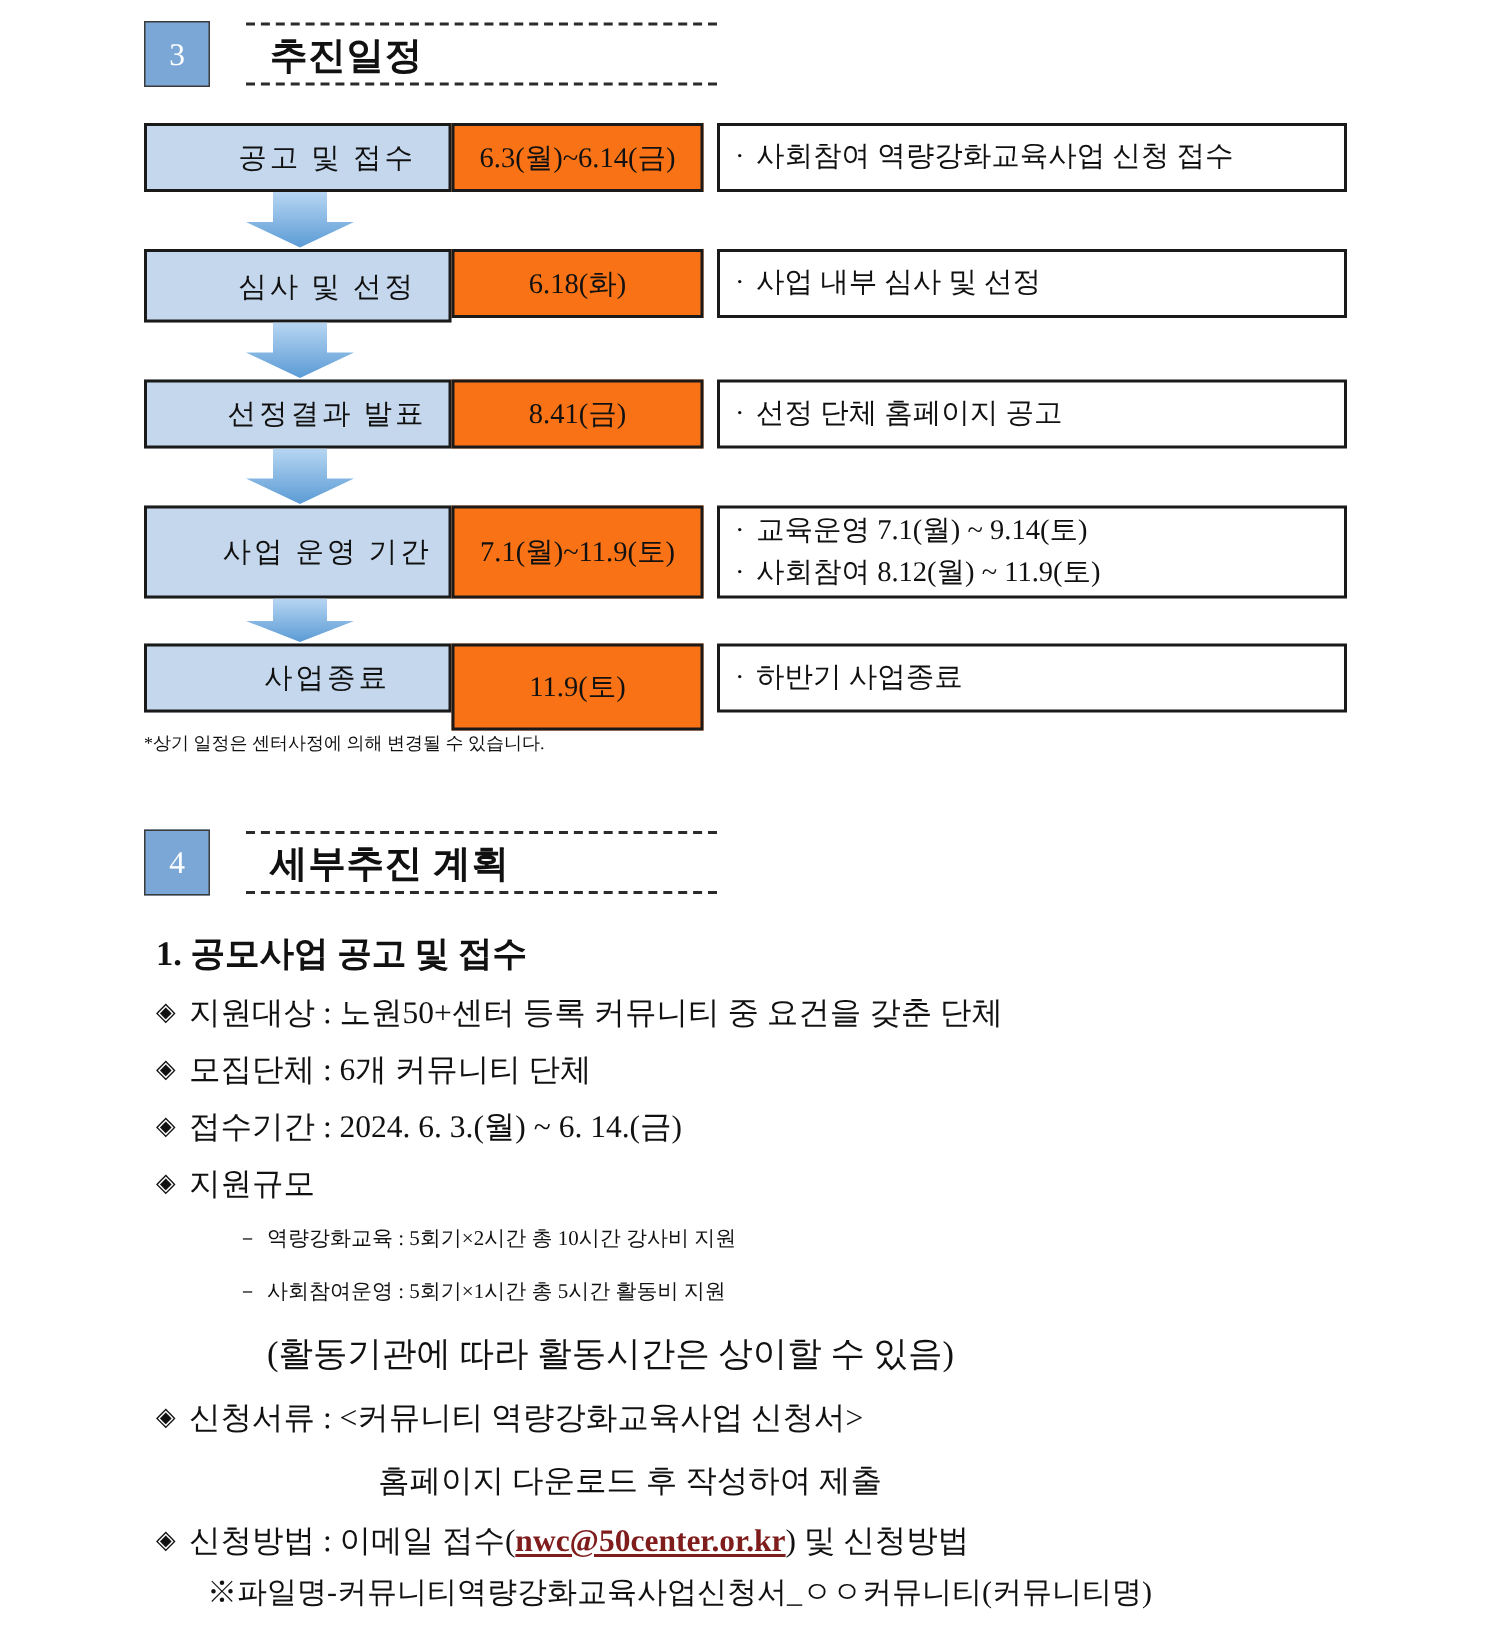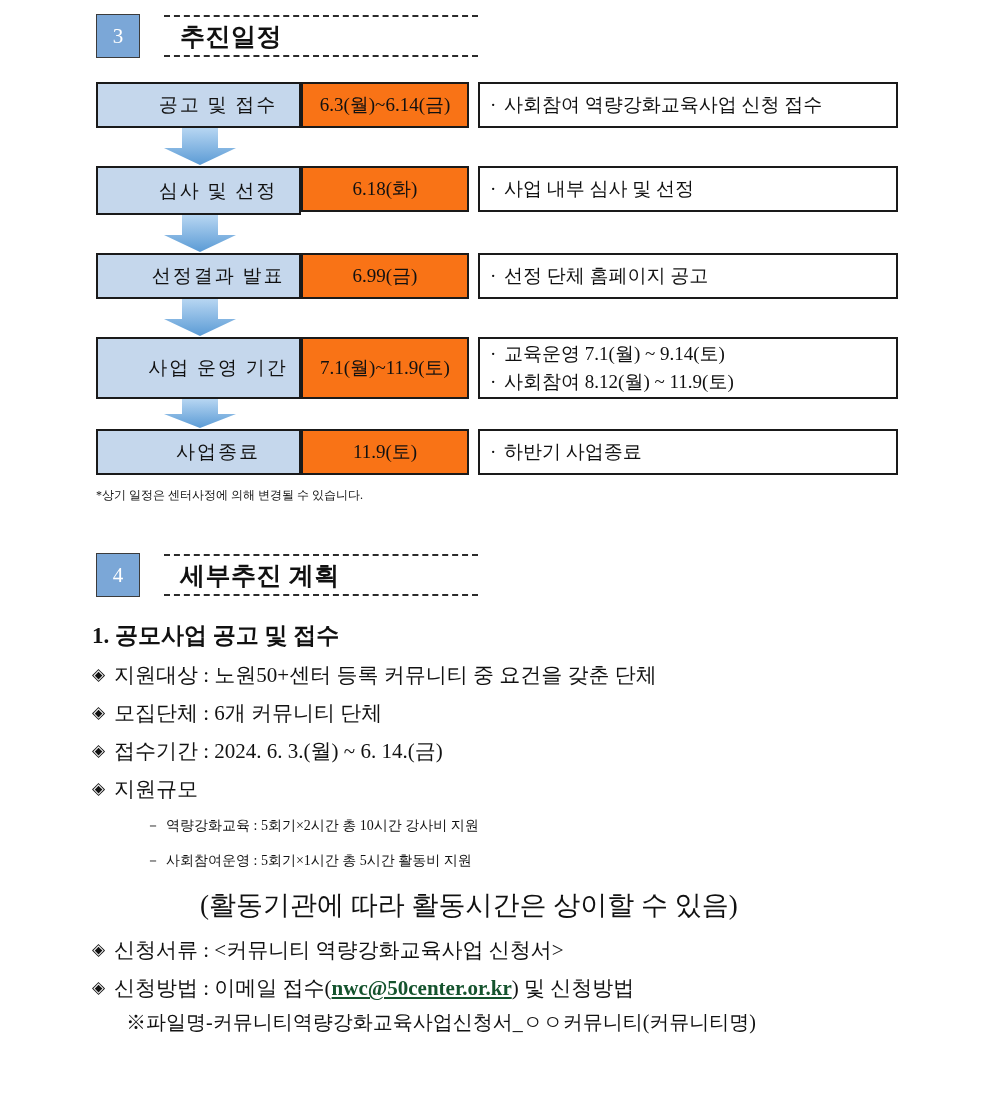--- a/index.html
+++ b/index.html
@@ -132,21 +132,21 @@
   .footnote {
     position: absolute;
     left: 96px;
     font-size: 12px;
     white-space: nowrap;
   }
 
   
   .detail {
     position: absolute;
-    left: 92px;
+    left: 104px;
     width: 860px;
   }
   .detail-title {
     font-size: 23px;
     font-weight: bold;
     margin: 0 0 14px 0;
     white-space: nowrap;
   }
   .d-item {
     font-size: 21px;
@@ -163,36 +163,36 @@
   .d-sub {
     font-size: 14px;
     margin: 0 0 17px 54px;
     white-space: nowrap;
   }
   .d-sub .dash {
     display: inline-block;
     width: 20px;
   }
   .d-cont {
-    font-size: 27px;
-    margin: 0 0 17px 108px;
+    font-size: 23px;
+    margin: 0 0 17px 74px;
     white-space: nowrap;
   }
   .d-indent {
     font-size: 21px;
     margin: 0 0 16px 148px;
     white-space: nowrap;
   }
   .d-note {
     font-size: 20px;
     margin: 0 0 0 34px;
     white-space: nowrap;
   }
   a.mail {
-    color: #14532d;
+    color: #7f1d1d;
     font-weight: bold;
     text-decoration: underline;
     font-family: "Liberation Serif", serif;
   }
 </style>
 </head>
 <body>
 
 <div class="section-head" style="top:14px;">
   <div class="sec-num">3</div>
@@ -244,21 +244,21 @@
           <stop offset="0%" stop-color="#b7d6f2"></stop>
           <stop offset="100%" stop-color="#5b9bd5"></stop>
         </linearGradient>
       </defs>
       <polygon points="19,0 55,0 55,20 73,20 37,37 1,20 19,20" fill="url(#ag2)"></polygon>
     </svg>
   </div>
 
   <div class="flow-row">
     <div class="cell cell-stage" style="height:46px;">선정결과 발표</div>
-    <div class="cell cell-date" style="height:46px;">6.99(금)</div>
+    <div class="cell cell-date" style="height:46px;">8.41(금)</div>
     <div class="cell cell-desc" style="height:46px;">
       <ul>
         <li>선정 단체 홈페이지 공고</li>
       </ul>
     </div>
   </div>
 
   <div class="arrow-gap" style="height:38px;">
     <svg class="arrow" width="74" height="38" viewBox="0 0 74 38">
       <defs>
@@ -289,21 +289,21 @@
           <stop offset="0%" stop-color="#b7d6f2"></stop>
           <stop offset="100%" stop-color="#5b9bd5"></stop>
         </linearGradient>
       </defs>
       <polygon points="19,0 55,0 55,15 73,15 37,29 1,15 19,15" fill="url(#ag4)"></polygon>
     </svg>
   </div>
 
   <div class="flow-row">
     <div class="cell cell-stage" style="height:46px;">사업종료</div>
-    <div class="cell cell-date" style="height:46px;">11.9(토)</div>
+    <div class="cell cell-date" style="height:58px;">11.9(토)</div>
     <div class="cell cell-desc" style="height:46px;">
       <ul>
         <li>하반기 사업종료</li>
       </ul>
     </div>
   </div>
 
 </div>
 
 <div class="footnote" style="top:487px;">*상기 일정은 센터사정에 의해 변경될 수 있습니다.</div>
@@ -344,20 +344,21 @@
   <div class="d-sub">
     <span class="dash">－</span><span>사회참여운영 : 5회기×1시간 총 5시간 활동비 지원</span>
   </div>
 
   <div class="d-cont">(활동기관에 따라 활동시간은 상이할 수 있음)</div>
 
   <div class="d-item">
     <span class="dia">◈</span><span>신청서류 : &lt;커뮤니티 역량강화교육사업 신청서&gt;</span>
   </div>
 
+  <div class="d-indent">홈페이지 다운로드 후 작성하여 제출</div>
 
   <div class="d-item" style="margin-bottom:10px;">
     <span class="dia">◈</span><span>신청방법 : 이메일 접수(</span><a class="mail" href="#">nwc@50center.or.kr</a><span>) 및 신청방법</span>
   </div>
 
   <div class="d-note">※파일명-커뮤니티역량강화교육사업신청서_ㅇㅇ커뮤니티(커뮤니티명)</div>
 
 </div>
 
 </body></html>

